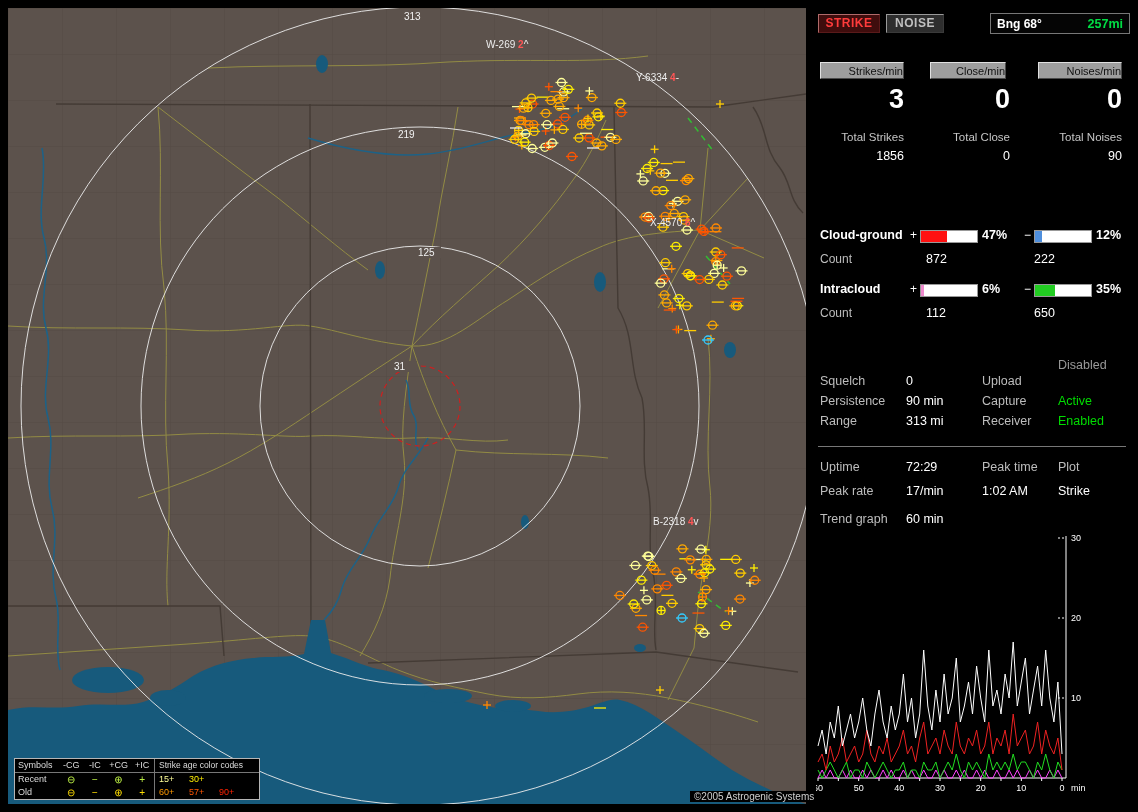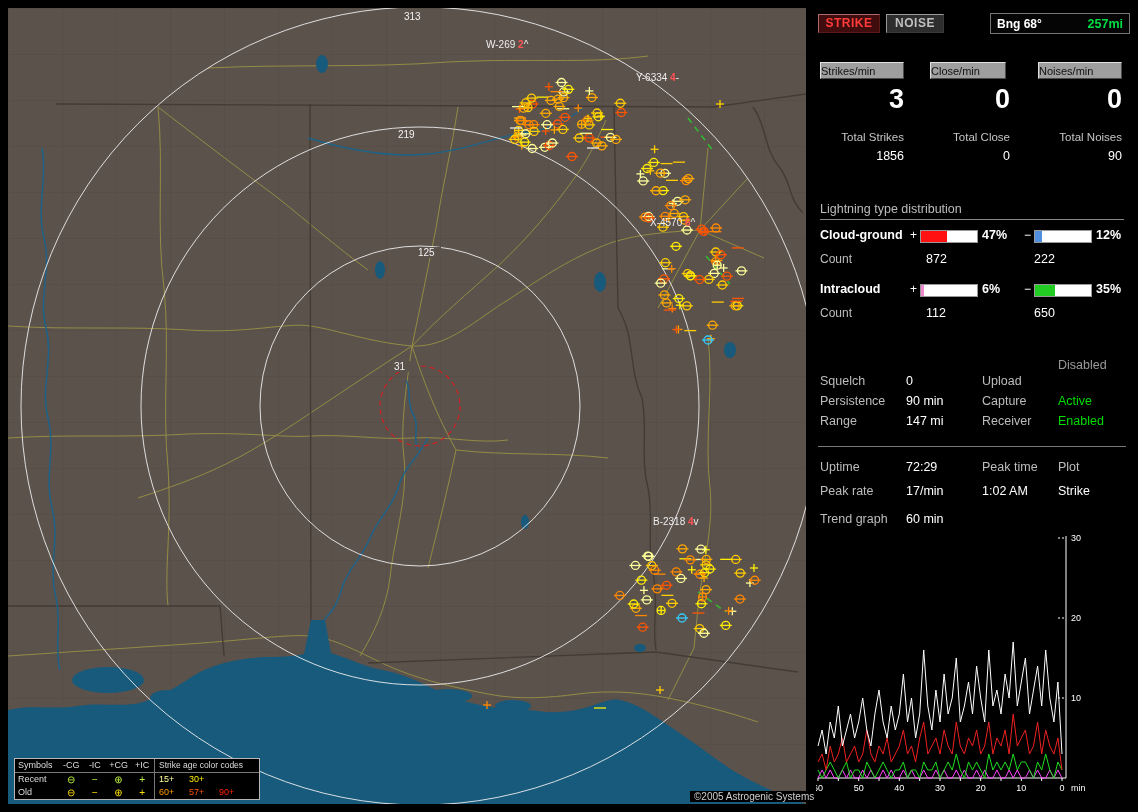--- a/index.html
+++ b/index.html
@@ -28,21 +28,21 @@
   .btn-strike{left:4px;width:62px;background:#3f0d0d;color:#ff3b3b;
               border-color:#b06a6a #5a1a1a #5a1a1a #b06a6a;}
   .btn-noise{left:72px;width:58px;background:#2e2e2e;color:#c0c0c0;
              border-color:#9a9a9a #3a3a3a #3a3a3a #9a9a9a;}
   .bng-box{position:absolute;left:176px;top:13px;width:140px;height:21px;background:#050505;
            border:1px solid #777;box-sizing:border-box;display:flex;justify-content:space-between;
            align-items:center;padding:0 6px;}
   .bng-label{color:#fff;font-weight:bold;font-size:12px;}
   .bng-range{color:#00dd44;font-weight:bold;font-size:12.5px;}
   .chip{position:absolute;top:62px;height:17px;background:#9e9e9e;color:#111;font-size:11px;
-        text-align:left;line-height:16px;border:1px solid;box-sizing:border-box;
+        text-align:right;line-height:16px;border:1px solid;box-sizing:border-box;
         border-color:#e0e0e0 #4a4a4a #4a4a4a #e0e0e0;}
   .rate-val{position:absolute;top:84px;width:84px;color:#fff;font-size:27px;
             font-weight:bold;text-align:right;}
   .tot-lbl{position:absolute;top:131px;width:84px;color:#c6c6c6;font-size:11.5px;text-align:right;}
   .tot-val{position:absolute;top:149px;width:84px;color:#fff;font-size:12.5px;text-align:right;}
   .dist-title{position:absolute;left:6px;top:202px;width:304px;color:#bdbdbd;font-size:12.5px;
               border-bottom:1px solid #888;padding-bottom:3px;}
   .dist-row{position:absolute;left:0;width:324px;height:16px;}
   .d-name{position:absolute;left:6px;color:#fff;font-weight:bold;font-size:12.5px;}
   .d-sign{position:absolute;color:#fff;font-size:12px;}
@@ -575,21 +575,20 @@
   <div class="rate-val" style="left:112px">0</div>
   <div class="rate-val" style="left:224px">0</div>
 
   <div class="tot-lbl" style="left:6px">Total Strikes</div>
   <div class="tot-lbl" style="left:112px">Total Close</div>
   <div class="tot-lbl" style="left:224px">Total Noises</div>
   <div class="tot-val" style="left:6px">1856</div>
   <div class="tot-val" style="left:112px">0</div>
   <div class="tot-val" style="left:224px">90</div>
 
-  <div class="dist-title">Lightning type distribution</div>
 
   <div class="dist-row" style="top:228px">
     <span class="d-name">Cloud-ground</span>
     <span class="d-sign" style="left:96px">+</span>
     <span class="d-bar" style="left:106px">
       <span class="d-fill" style="display: block; width: 47%; background: rgb(255, 17, 17);"></span>
     </span>
     <span class="d-pct" style="left:168px">47%</span>
     <span class="d-sign" style="left:210px">−</span>
     <span class="d-bar" style="left:220px">
@@ -621,21 +620,21 @@
     <span class="c-val" style="left:112px">112</span>
     <span class="c-val" style="left:220px">650</span>
   </div>
 
 
   <div class="set-lbl" style="left:6px;top:374px">Squelch</div>
   <div class="set-val" style="left: 92px; top: 374px; color: rgb(255, 255, 255);">0</div>
   <div class="set-lbl" style="left:6px;top:394px">Persistence</div>
   <div class="set-val" style="left: 92px; top: 394px; color: rgb(255, 255, 255);">90 min</div>
   <div class="set-lbl" style="left:6px;top:414px">Range</div>
-  <div class="set-val" style="left: 92px; top: 414px; color: rgb(255, 255, 255);">147 mi</div>
+  <div class="set-val" style="left: 92px; top: 414px; color: rgb(255, 255, 255);">313 mi</div>
 
   <div class="set-lbl" style="left:168px;top:374px">Upload</div>
   <div class="set-val" style="left: 244px; top: 358px; color: rgb(154, 154, 154);">Disabled</div>
   <div class="set-lbl" style="left:168px;top:394px">Capture</div>
   <div class="set-val" style="left: 244px; top: 394px; color: rgb(0, 221, 0);">Active</div>
   <div class="set-lbl" style="left:168px;top:414px">Receiver</div>
   <div class="set-val" style="left: 244px; top: 414px; color: rgb(0, 221, 0);">Enabled</div>
 
   <div class="divider" style="top:446px"></div>
 

